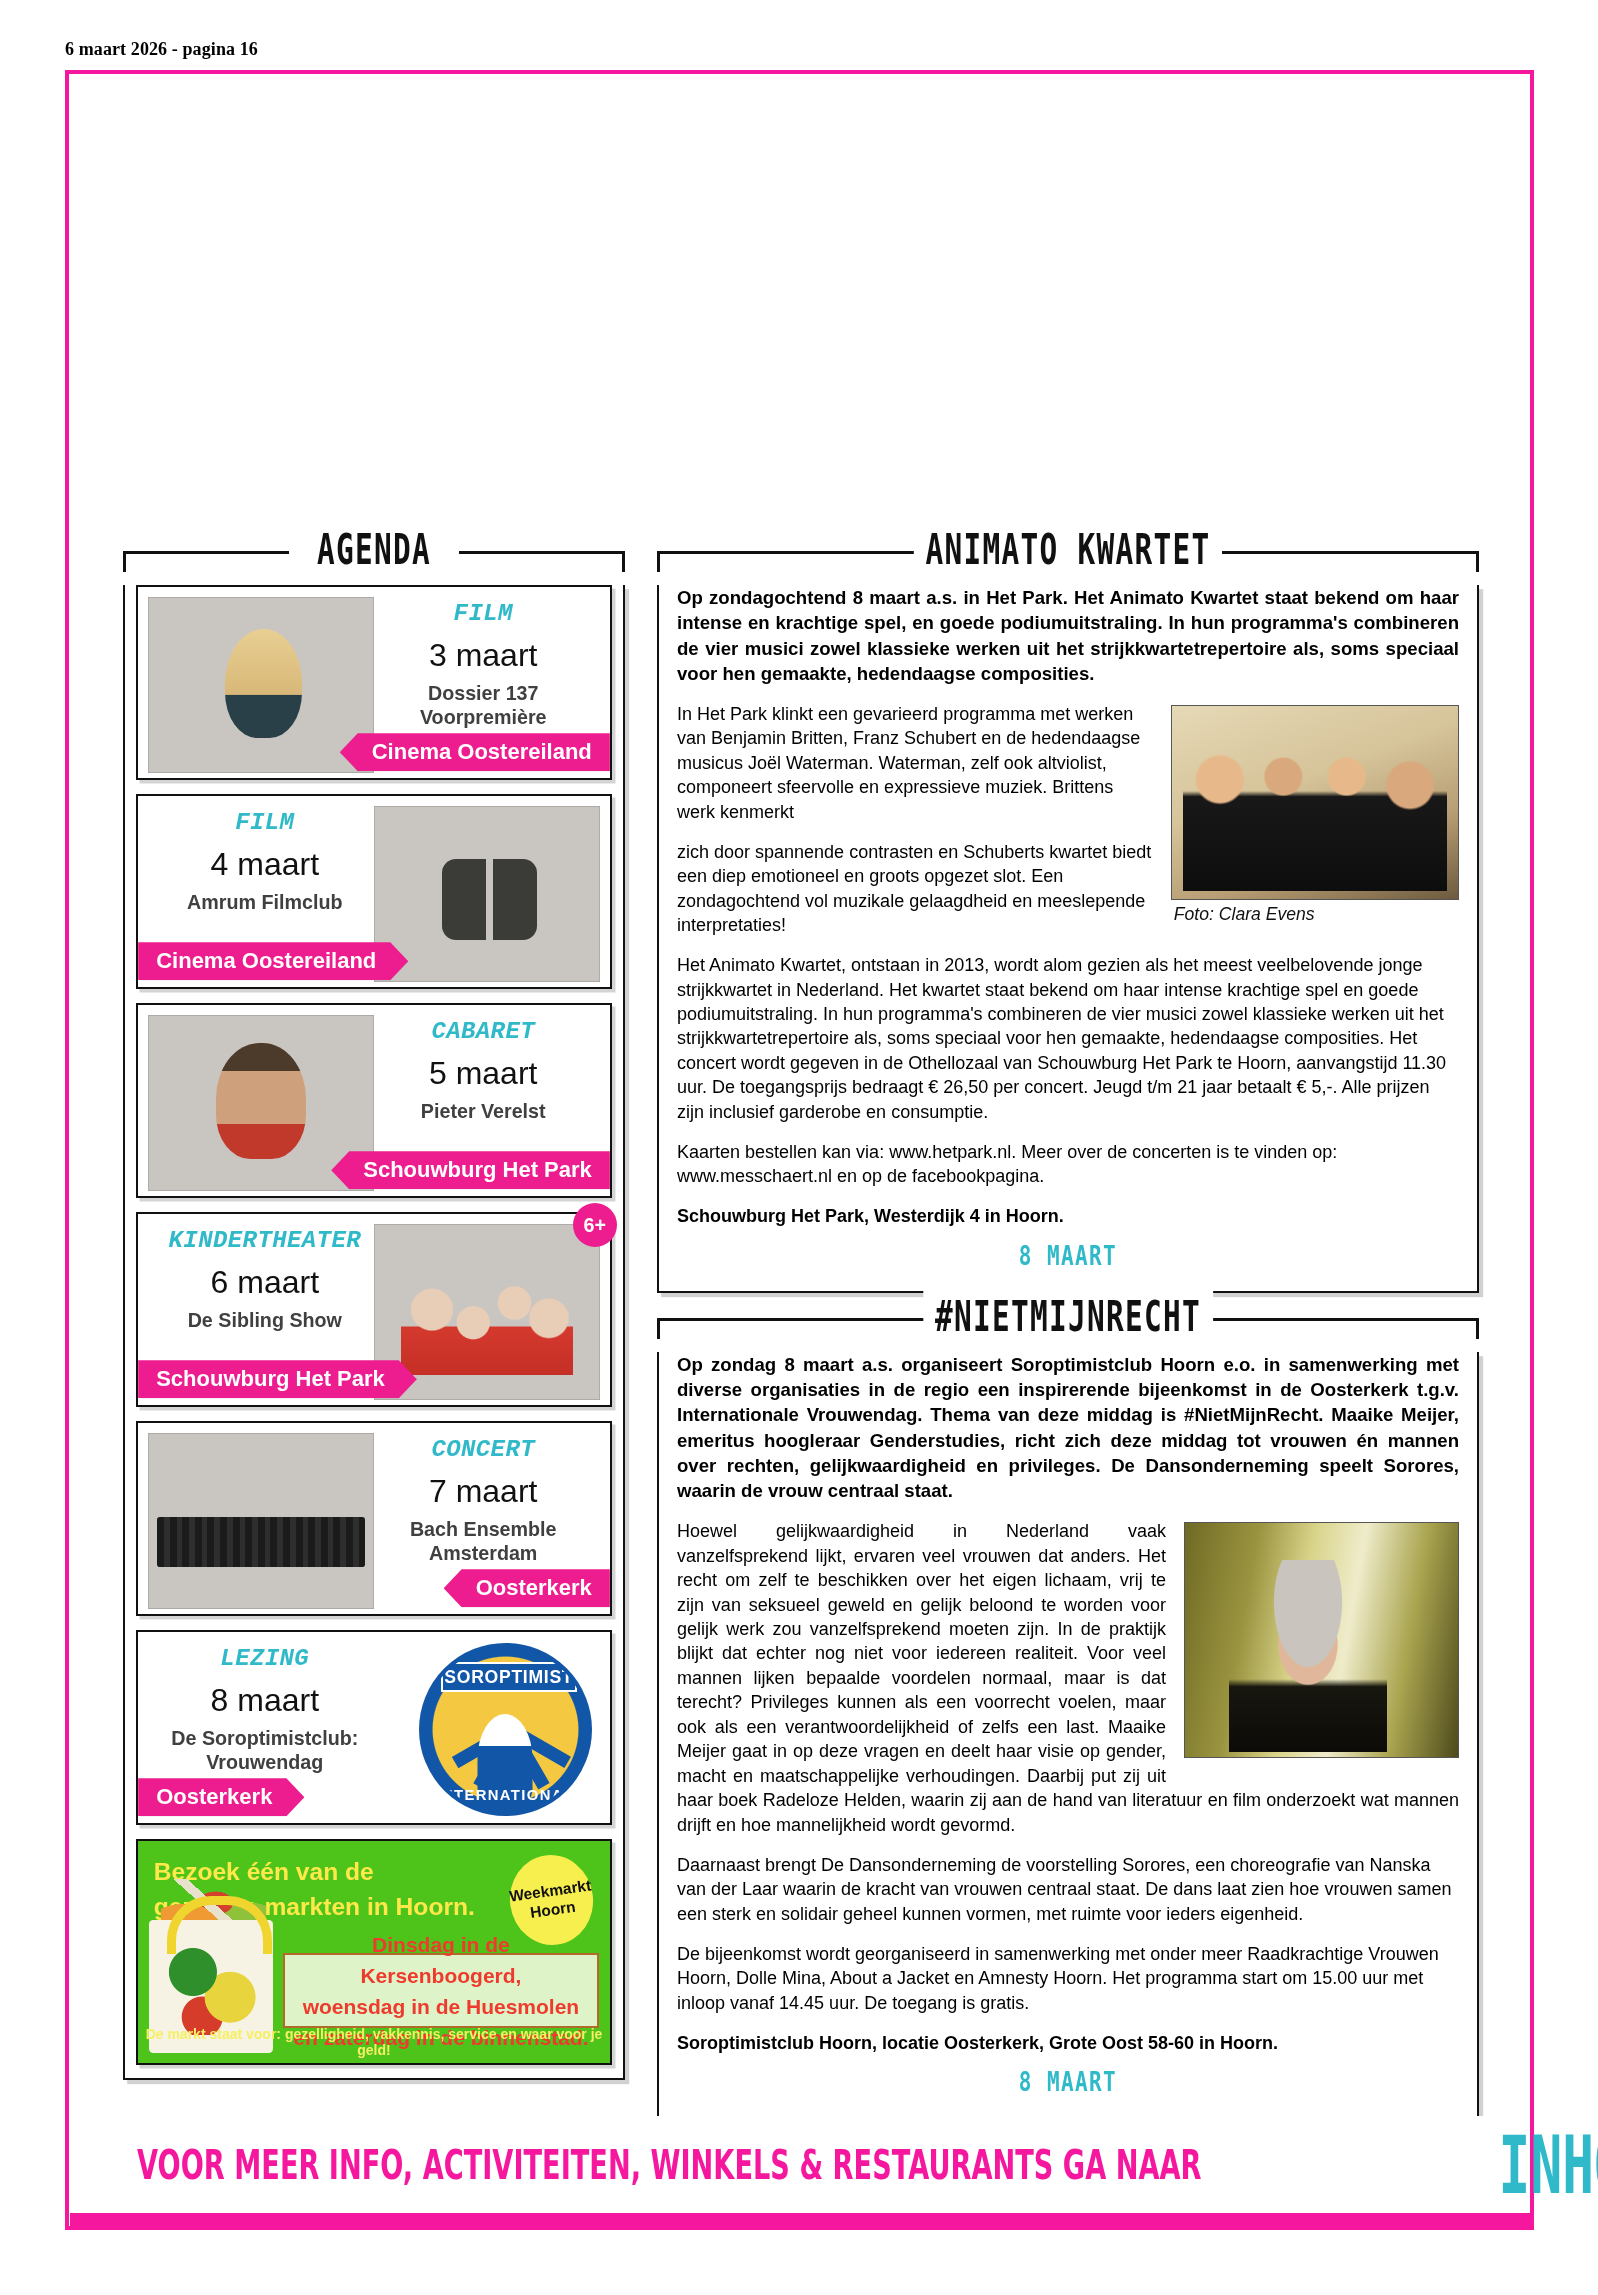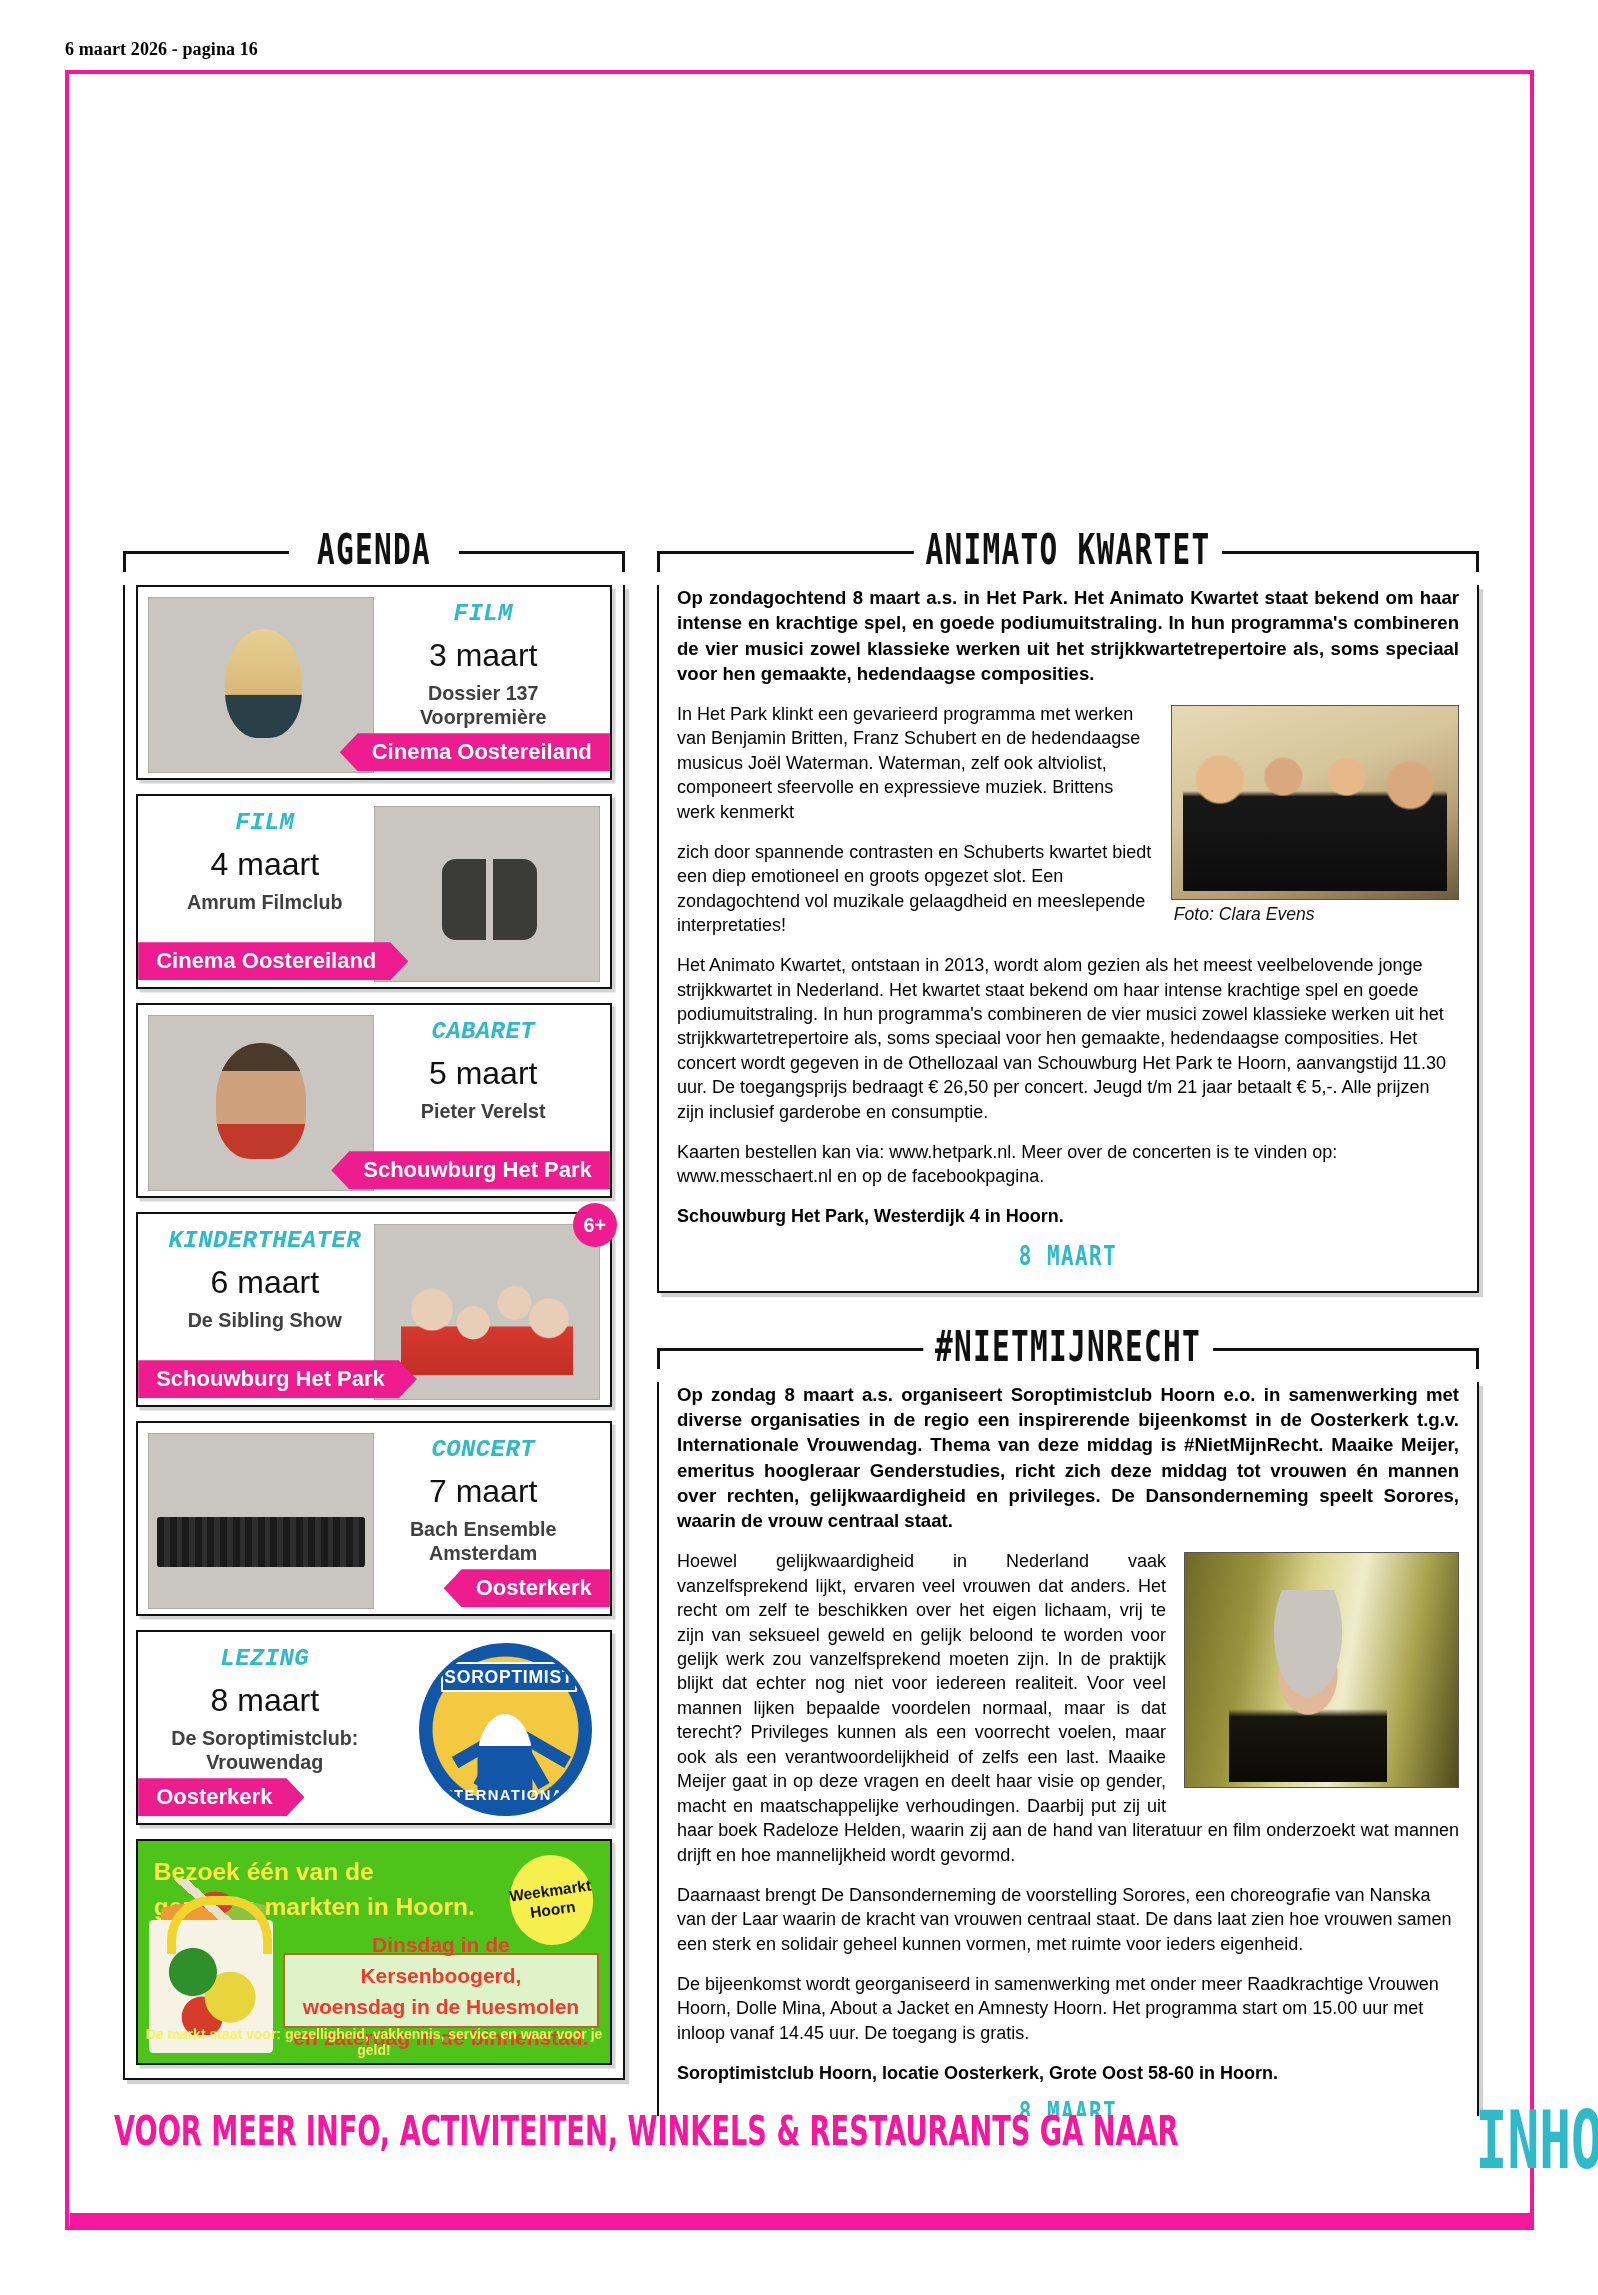--- a/index.html
+++ b/index.html
@@ -399,21 +399,21 @@
   }
   .photo-wrap-right { float: right; width: 288px; margin: 2.8px 0 7px 18px; }
   .photo-wrap-right .art-photo { float: none; width: 100%; margin: 0 0 4.2px 0; }
   .photo-wrap-right2 { float: right; width: 275px; margin: 2.8px 0 7px 18px; }
   .photo-wrap-right2 .art-photo { float: none; width: 100%; margin: 0; }
 
   
   .footer-banner {
     position: absolute; left: 70px; top: 2116px;
     width: 1460px; height: 97px;
-    background: #fff; display: flex; padding-left: 44px;
+    background: #fff; display: flex; align-items: center; padding-left: 67px;
   }
   .footer-banner .pink {
     font-family: "DejaVu Sans", sans-serif;
     font-weight: bold; font-size: 34px; color: #f5189f;
     letter-spacing: 0; transform: scaleX(.80) scaleY(1.2);
     transform-origin: left center; white-space: nowrap;
   }
   .footer-banner .url {
     font-family: "DejaVu Sans Mono", monospace;
     font-weight: bold; font-size: 55px; color: #2fb9c9;
@@ -600,21 +600,21 @@
 
           <div style="clear:both"></div>
 
           <div class="para">Het Animato Kwartet, ontstaan in 2013, wordt alom gezien als het meest veelbelovende jonge strijkkwartet in Nederland. Het kwartet staat bekend om haar intense krachtige spel en goede podiumuitstraling. In hun programma's combineren de vier musici zowel klassieke werken uit het strijkkwartetrepertoire als, soms speciaal voor hen gemaakte, hedendaagse composities. Het concert wordt gegeven in de Othellozaal van Schouwburg Het Park te Hoorn, aanvangstijd 11.30 uur. De toegangsprijs bedraagt € 26,50 per concert. Jeugd t/m 21 jaar betaalt € 5,-. Alle prijzen zijn inclusief garderobe en consumptie.</div>
           <div class="para">Kaarten bestellen kan via: www.hetpark.nl. Meer over de concerten is te vinden op: www.messchaert.nl en op de facebookpagina.</div>
           <div class="para bold">Schouwburg Het Park, Westerdijk 4 in Hoorn.</div>
           <div class="dateline-tag">8 MAART</div>
         </div>
       </div>
 
-      <div class="sec-head" style="margin-top:34px">
+      <div class="sec-head" style="margin-top:4px">
         <div class="rule-l"></div>
         <div class="rule-r"></div>
         <div class="corner-l"></div>
         <div class="corner-r"></div>
         <div class="title">#NIETMIJNRECHT</div>
       </div>
 
       <div class="boxed">
         <div class="article">
           <div class="lead">Op zondag 8 maart a.s. organiseert Soroptimistclub Hoorn e.o. in samenwerking met diverse organisaties in de regio een inspirerende bijeenkomst in de Oosterkerk t.g.v. Internationale Vrouwendag. Thema van deze middag is #NietMijnRecht. Maaike Meijer, emeritus hoogleraar Genderstudies, richt zich deze middag tot vrouwen én mannen over rechten, gelijkwaardigheid en privileges. De Dansonderneming speelt Sorores, waarin de vrouw centraal staat.</div>

